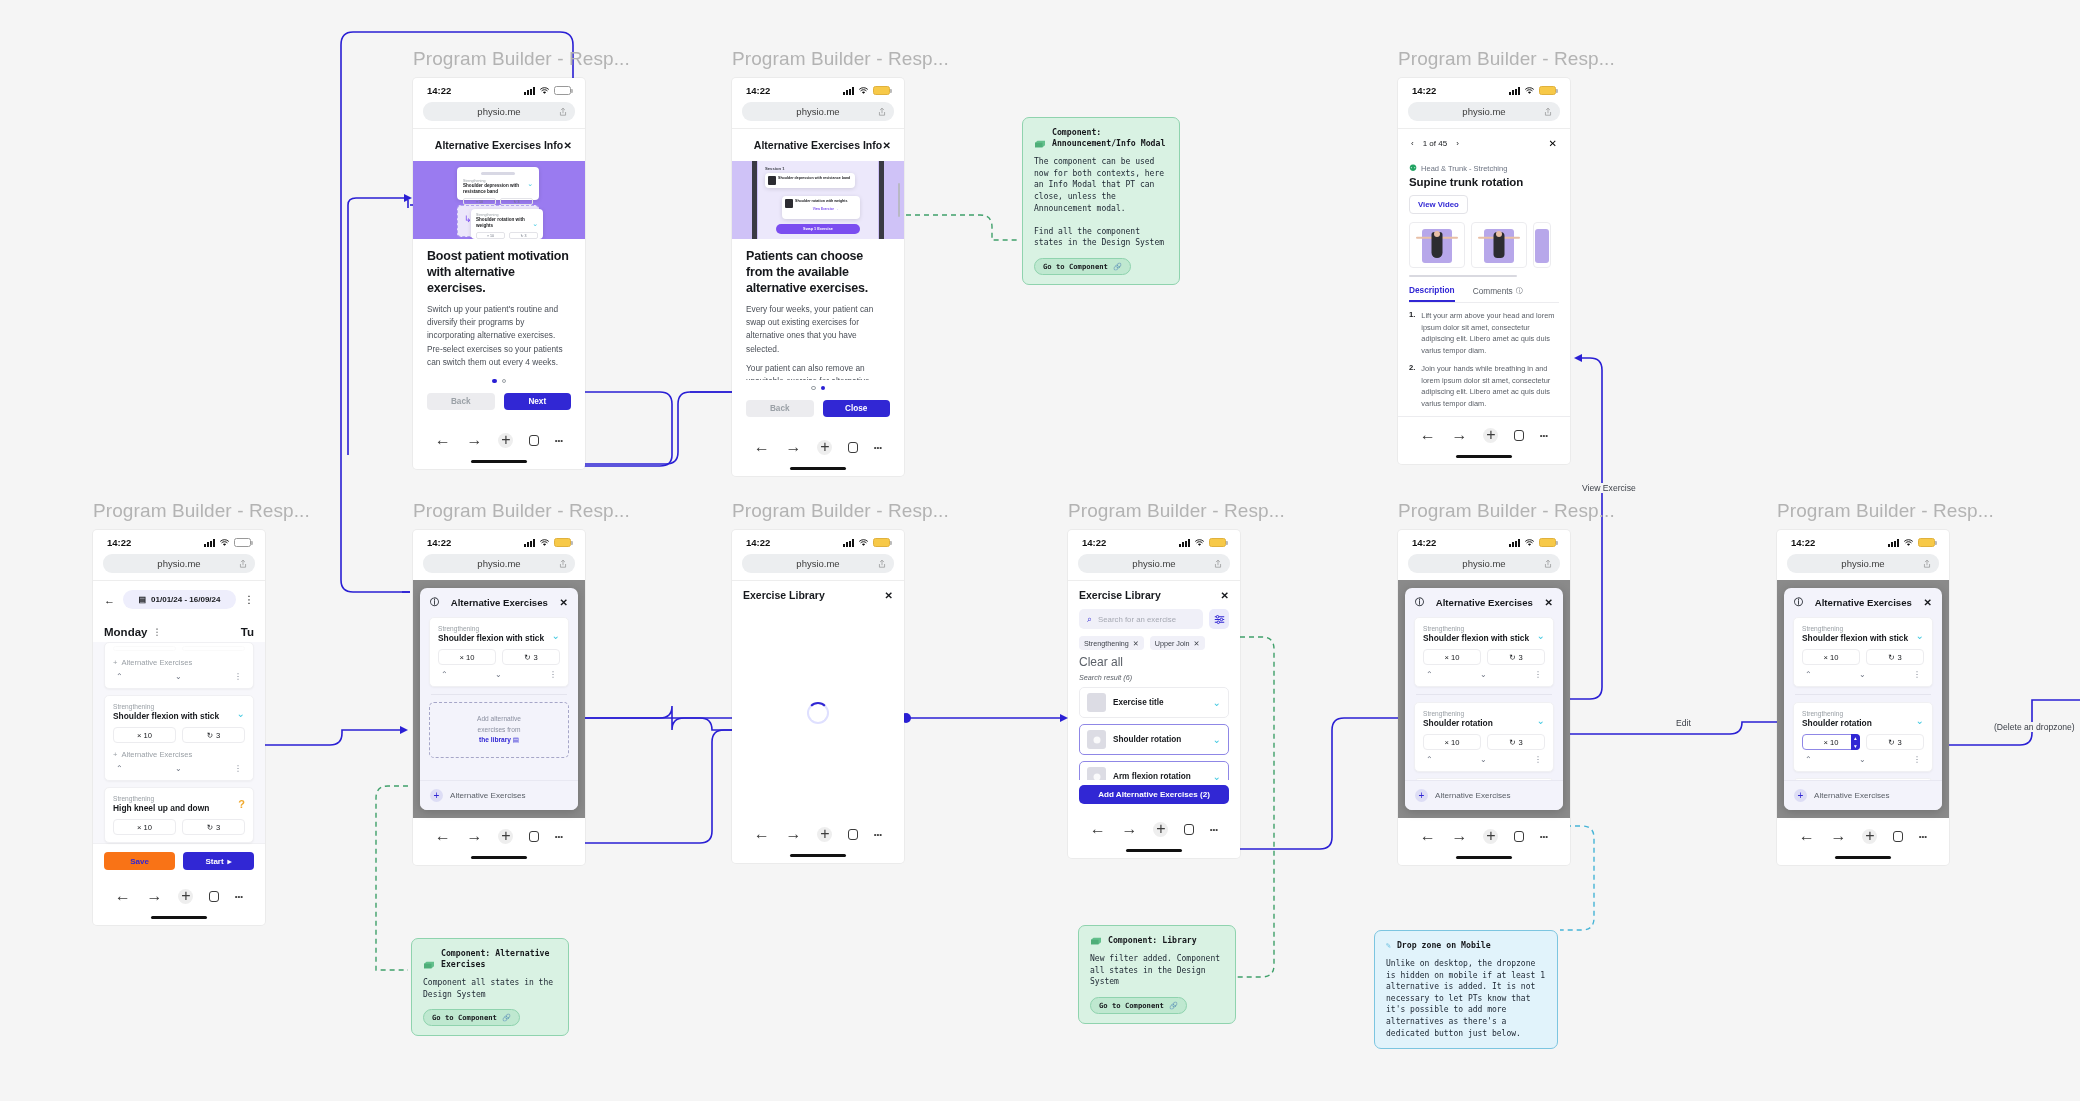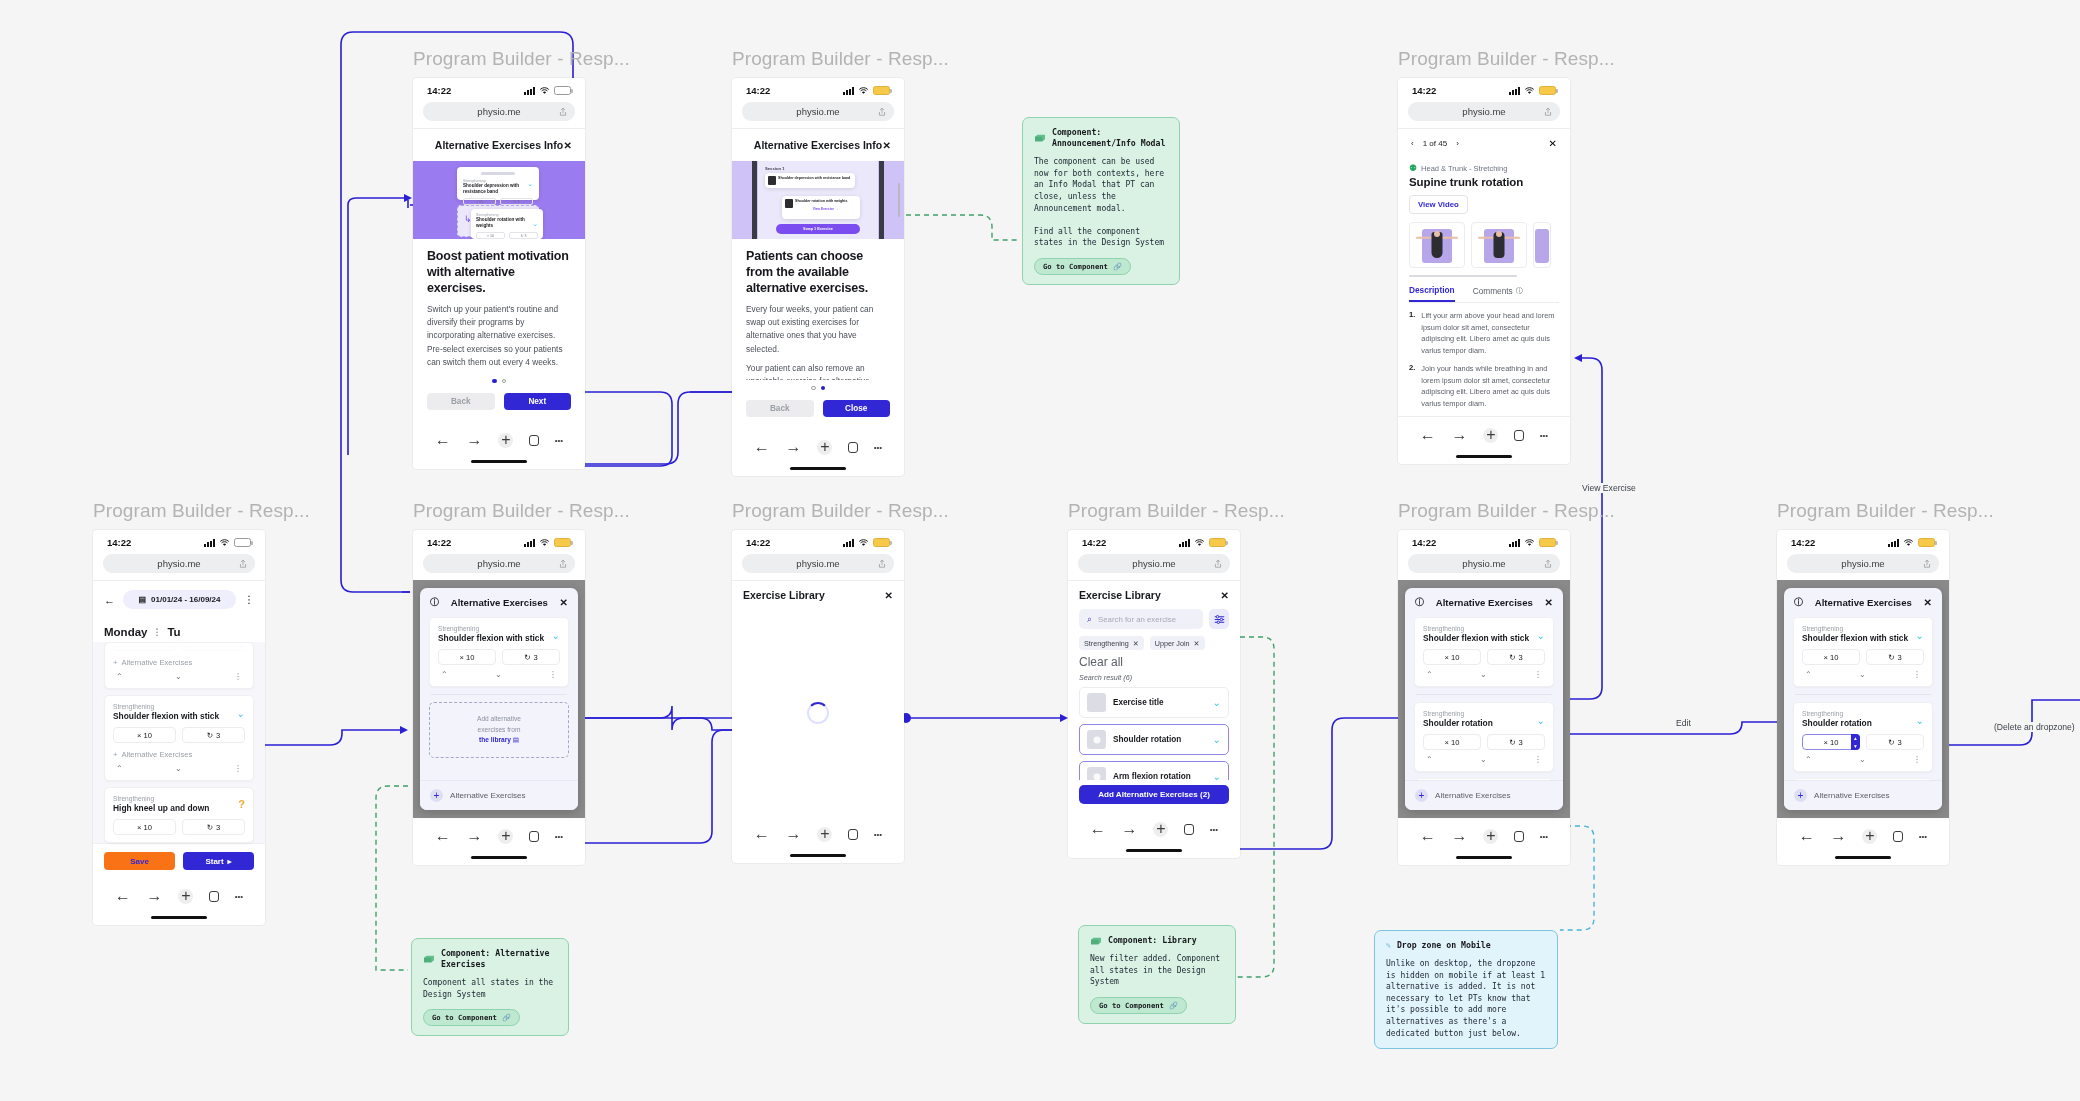--- a/index.html
+++ b/index.html
@@ -172,21 +172,21 @@
   .addbtn { margin:0 11px; height:19px; background:#3127d4; color:#fff; border-radius:5px;
             display:flex;align-items:center;justify-content:center; font-size:8.1px; font-weight:700;}
   .spinner { width:22px;height:22px;border-radius:50%;border:2.6px solid #dfe0ff;border-top-color:#3127d4;
              margin:0 auto; }
 
   
   .note { position:absolute; border-radius:7px; padding:9px 11px;
           font-family:"DejaVu Sans Mono", monospace; }
   .note.green { background:#d9f2e3; border:1px solid #8fd3ae; }
   .note.blue  { background:#e1f3fb; border:1px solid #7cc5e0; }
-  .note-h { display:flex; gap:6px; align-items:center; font-size:8.2px; font-weight:700; color:#16181c;
+  .note-h { display:flex; gap:6px; align-items:flex-end; font-size:8.2px; font-weight:700; color:#16181c;
             line-height:1.35; }
   .note-b { font-size:8px; color:#1b2430; line-height:1.45; margin-top:7px; white-space:pre-wrap;}
   .note-btn { display:inline-flex; align-items:center; gap:5px; margin-top:9px; background:#bfe8d0;
               border:1px solid #8fd3ae; border-radius:9px; padding:3px 8px; font-size:7.2px;
               font-weight:700; color:#16181c; }
   .brick { width:12px;height:10px;flex:none; }
 
   
   svg.wires { position:absolute; inset:0; width:2080px; height:1101px; pointer-events:none; }
   .wire  { fill:none; stroke:#2a1fd4; stroke-width:1.6px; }
@@ -529,21 +529,21 @@
           </svg>
     </div>
     <div class="pb-top">
       <span style="font-size:11px;">←</span>
       <span class="datepill">
         <span style="font-size:8px;">▤</span>
         <span>01/01/24 - 16/09/24</span>
       </span>
       <span style="font-size:10px;">⋮</span>
     </div>
-    <div class="daybar" style="justify-content:flex-start;">
+    <div class="daybar" style="justify-content:space-between;">
       <span style="display:flex;align-items:center;gap:5px;">
         <span class="dayname">Monday</span>
         <span style="font-size:9px;color:#16181c;">⋮</span>
       </span>
       <span class="dayname">Tu</span>
     </div>
     <div style="padding:0 11px; background:#f7f7fb;">
       <div class="excard" style="padding-top:3px;">
         <div style="display:flex;gap:6px;opacity:.25;">
           <div style="flex:1;height:5px;border:1px solid #ececef;border-radius:3px;"></div>

